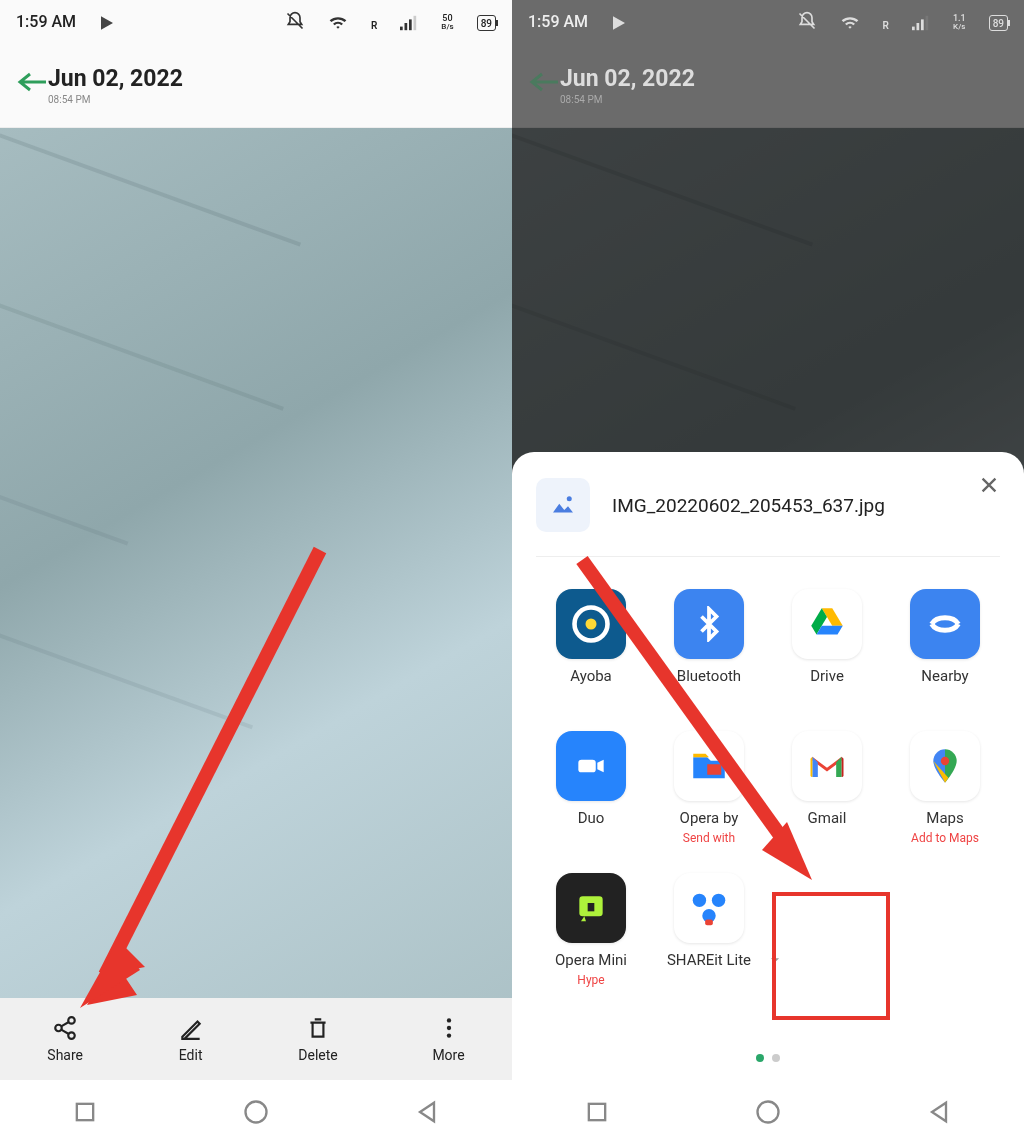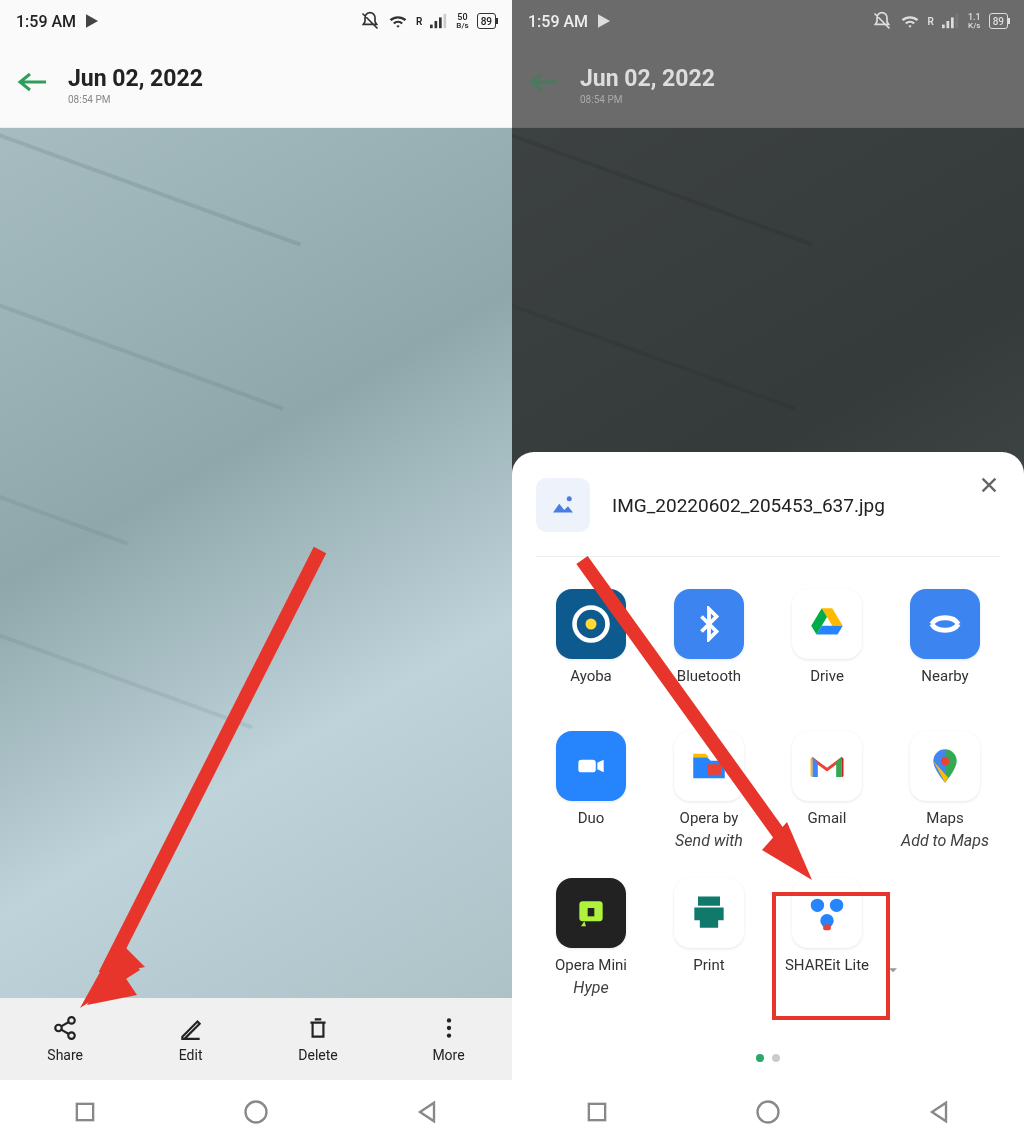--- a/index.html
+++ b/index.html
@@ -1,29 +1,29 @@
 <!DOCTYPE html>
 <html><head>
 <meta charset="utf-8">
 <style>
 * { margin:0; padding:0; box-sizing:border-box; font-family:-apple-system,Roboto,sans-serif; }
 body { width:1024px; height:1144px; display:flex; background:#eee; }
 .phone { width:512px; height:1144px; position:relative; overflow:hidden; }
 
 
 .statusbar { height:42px; background:#fafafa; display:flex; align-items:center; justify-content:space-between; padding:0 16px; font-size:16px; font-weight:500; color:#222; }
-.statusbar .left, .statusbar .right { display:flex; align-items:center; gap:8px; }
+.statusbar .left, .statusbar .right { display:flex; align-items:flex-end; gap:23px; }
 .statusbar .net { font-size:9px; line-height:1; text-align:center; }
 .rate-top { font-size:9px; display:block; }
 .rate-bot { font-size:8px; display:block; }
 .bat { display:flex; align-items:center; font-size:10px; border:1.5px solid #333; border-radius:3px; padding:0 3px; height:16px; position:relative; }
 .bat::after { content:""; position:absolute; right:-3px; top:4px; width:2px; height:6px; background:#333; }
 
 
-.apphead { height:86px; background:#fafafa; display:flex; align-items:center; padding:0 16px; gap:20px; border-bottom:1px solid rgba(0,0,0,.05); }
+.apphead { height:86px; background:#fafafa; display:flex; align-items:center; padding:0 16px; border-bottom:1px solid rgba(0,0,0,.05); }
 .back { color:#2e9e5b; font-size:28px; }
 .htitle .date { font-weight:700; font-size:23px; color:#222; }
 .htitle .time { font-size:10px; color:#888; margin-top:2px; }
 
 
 .photo { position:absolute; top:128px; left:0; right:0; bottom:0; background:linear-gradient(150deg,#a6bcc0 0%,#8fa7ab 35%,#bed3da 60%,#a6bcc0 100%); }
 .photo::before,.photo::after { content:""; position:absolute; background:rgba(60,80,85,.15); }
 .photo::before { width:320px; height:4px; top:60px; left:-10px; transform:rotate(20deg); box-shadow:40px 160px 0 rgba(60,80,85,.12),-60px 340px 0 rgba(60,80,85,.1),120px 470px 0 rgba(60,80,85,.1); }
 
 
@@ -50,21 +50,21 @@
 .sheet .close { position:absolute; top:22px; right:24px; font-size:24px; color:#666; }
 .filehdr { display:flex; align-items:center; gap:22px; padding-bottom:24px; border-bottom:1px solid #eee; }
 .filethumb { width:54px; height:54px; border-radius:10px; background:#eef3fb; display:flex; align-items:center; justify-content:center; }
 .filethumb svg { width:30px; height:30px; }
 .filename { font-size:19px; color:#222; }
 
 .appgrid { margin-top:32px; display:grid; grid-template-columns:repeat(4,1fr); row-gap:28px; column-gap:8px; }
 .appi { display:flex; flex-direction:column; align-items:center; gap:8px; position:relative; }
 .appi .ibox { width:70px; height:70px; border-radius:16px; display:flex; align-items:center; justify-content:center; box-shadow:0 1px 3px rgba(0,0,0,.1); }
 .appi .lbl { font-size:15px; color:#333; text-align:center; }
-.appi .sub { font-size:16px; color:#404040; margin-top:-4px; min-height:14px;font-style:italic; }
+.appi .sub { font-size:12px; color:#ef4444; margin-top:-4px; min-height:14px; }
 
 .pagedots { position:absolute; bottom:18px; left:0; right:0; display:flex; justify-content:center; gap:8px; }
 .dot { width:8px; height:8px; border-radius:50%; background:#ccc; }
 .dot.active { background:#2aa76a; }
 
 .highlight { position:absolute; border:4px solid #e7352c; z-index:20; pointer-events:none; }
 
 
 .arrow-svg { position:absolute; z-index:30; pointer-events:none; }
 </style>
@@ -324,29 +324,20 @@
               <rect x="5" y="5" width="14" height="12" rx="2" fill="#aef23b"></rect>
               <path fill="#222" d="M10 9h4v5h-4z"></path>
               <path fill="#aef23b" d="M8 17l-2 3h3z"></path>
             </svg>
           </div>
         <div class="lbl">Opera Mini</div>
           <div class="sub">Hype</div>
       </div>
       <div class="appi">
         <div class="ibox" style="background:#fff">
-            <svg width="44" height="44" viewBox="0 0 24 24">
-              <path fill="#0f7a6c" d="M6 3h12v5H6zM4 9h16v7h-3v4H7v-4H4zM8 15h8v4H8z"></path>
-            </svg>
-          </div>
-        <div class="lbl">Print</div>
-          <div class="sub"></div>
-      </div>
-      <div class="appi">
-        <div class="ibox" style="background:#fff">
             <svg width="46" height="46" viewBox="0 0 24 24">
               <circle cx="7" cy="8" r="3.5" fill="#2684fc"></circle>
               <circle cx="17" cy="8" r="3.5" fill="#2684fc"></circle>
               <circle cx="12" cy="16" r="3.5" fill="#2684fc"></circle>
               <rect x="10" y="18" width="4" height="3" rx="1" fill="#ea4335"></rect>
             </svg>
           </div>
         <div class="lbl">SHAREit Lite</div>
           <div class="sub"></div>
         <svg style="position:absolute;right:-18px;bottom:20px" width="14" height="14" viewBox="0 0 24 24">

